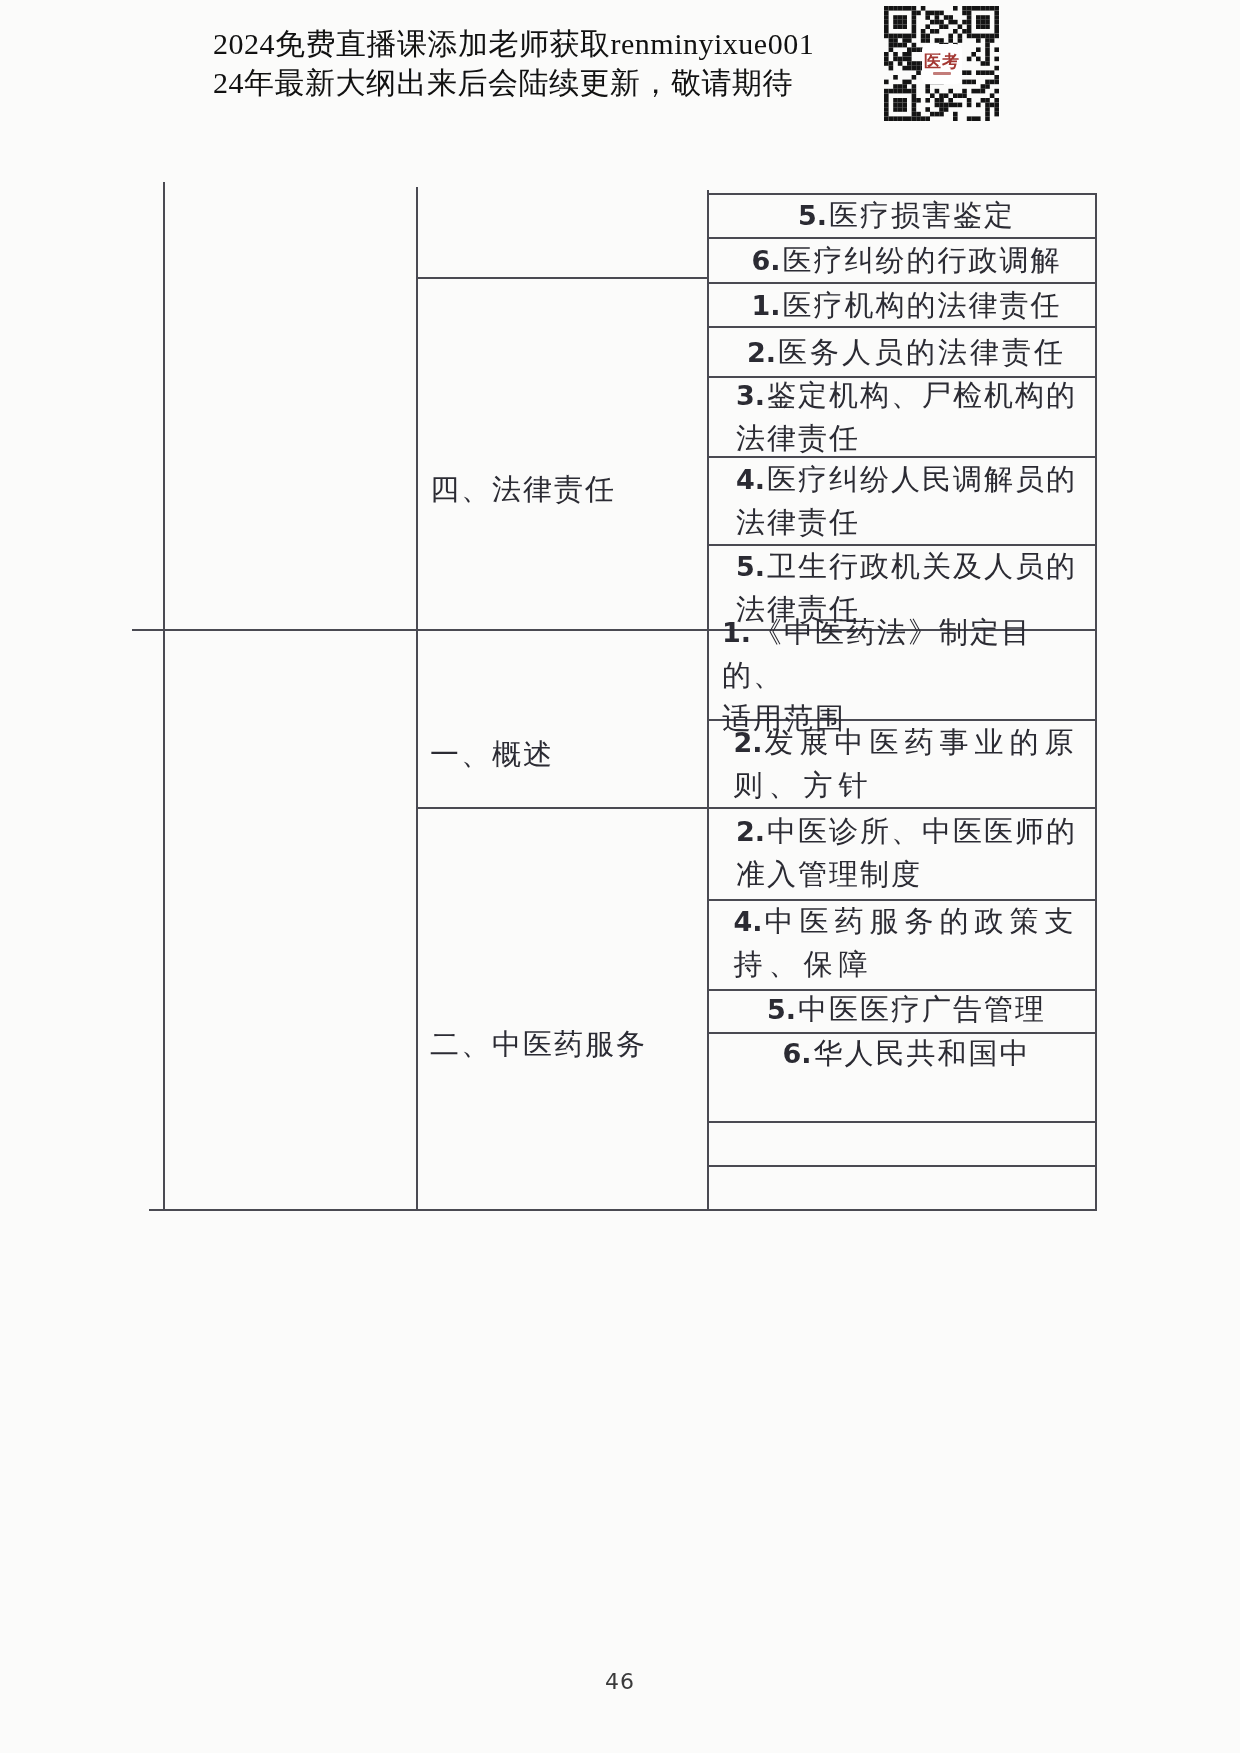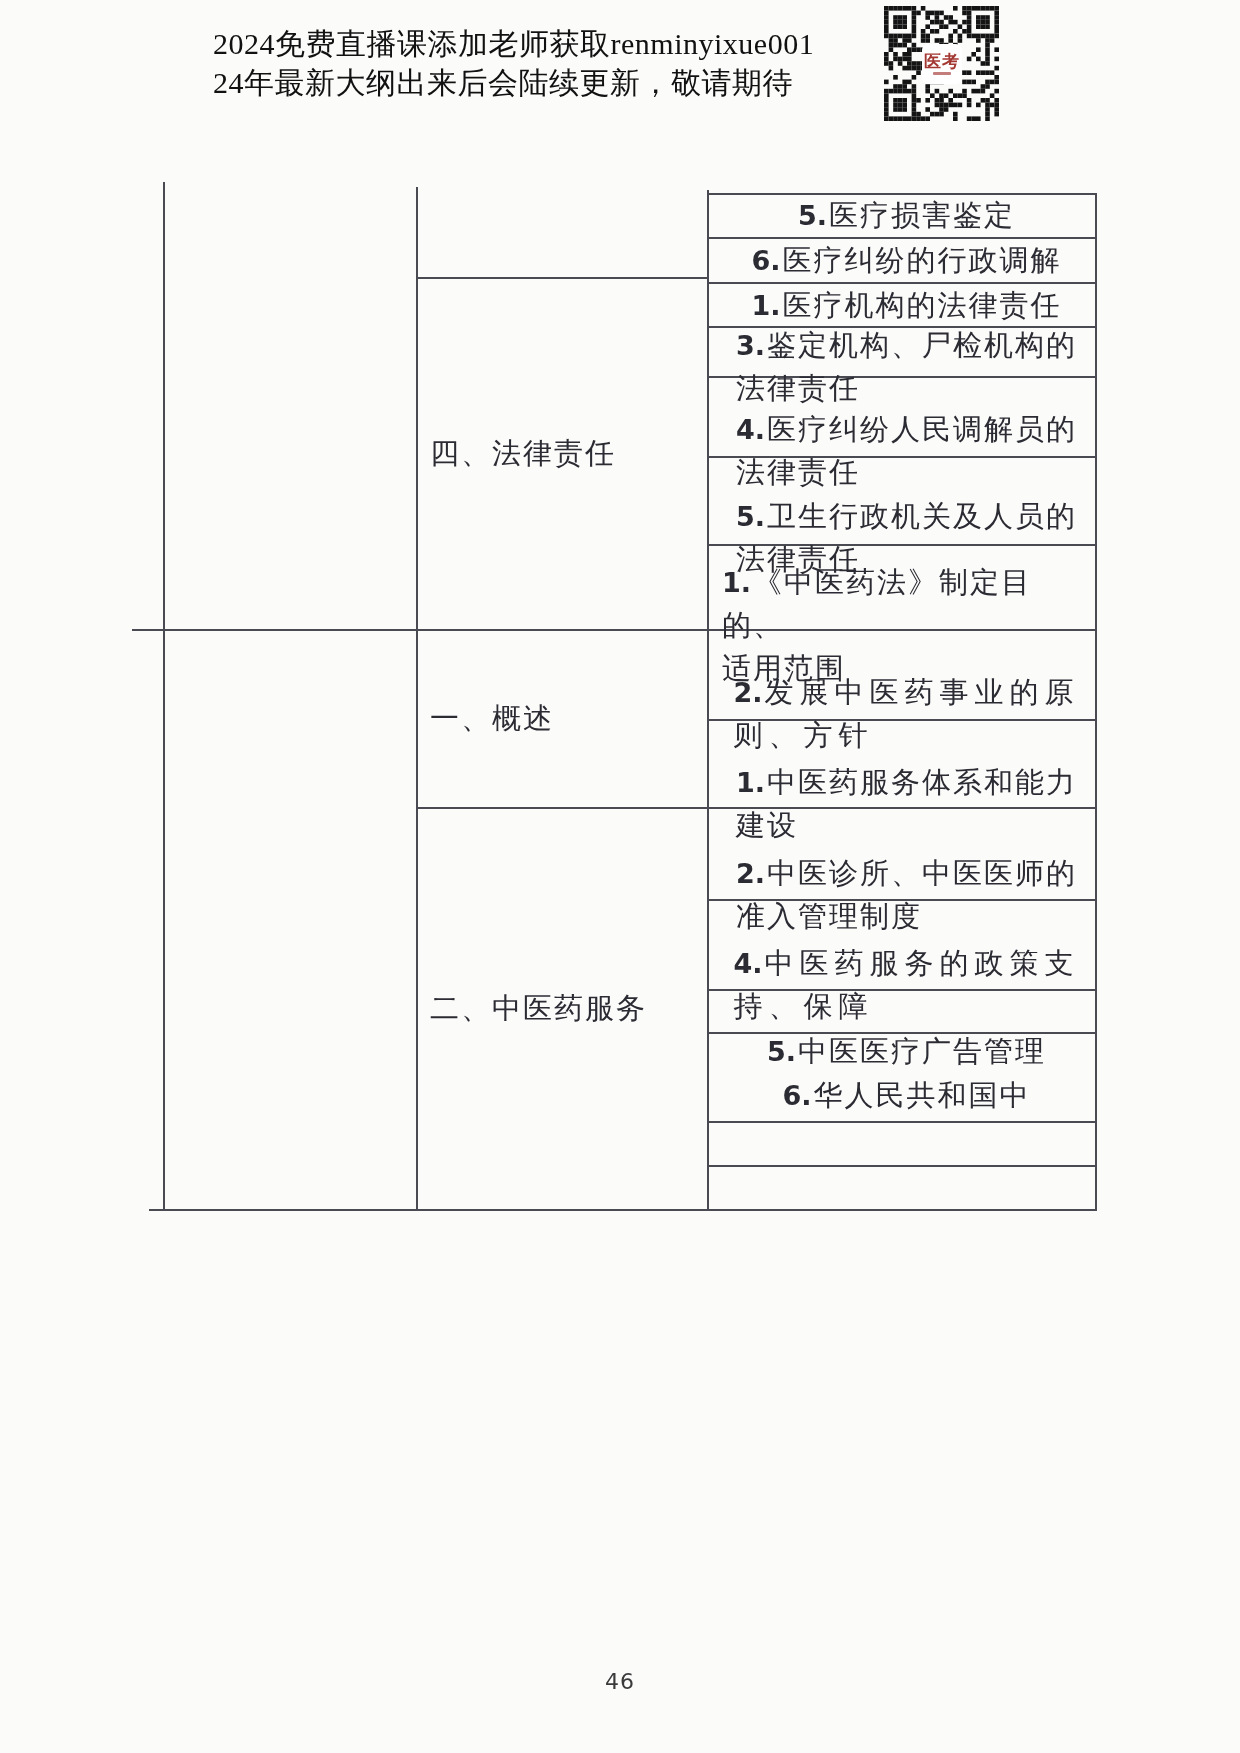--- a/index.html
+++ b/index.html
@@ -23,21 +23,21 @@
   .tbl{position:absolute;left:163px;top:190px;width:934px;height:1020px;font-size:29px;}
   .v,.h{position:absolute;background:#4a4a52;}
   .v{width:2px;}
   .h{height:2px;}
 
   .cell{position:absolute;display:flex;align-items:center;}
   .pre{white-space:pre-line;}
 
   .unit-cell{left:2px;top:440px;width:251px;height:580px;padding:30px 0 0 13px;box-sizing:border-box;
              font-size:30px;line-height:50px;letter-spacing:2px;}
-  .sec-cell{left:255px;width:289px;padding-left:12px;box-sizing:border-box;letter-spacing:2px;}
+  .sec-cell{left:255px;width:289px;padding-left:12px;box-sizing:border-box;letter-spacing:2px;margin-top:36px;}
   #sec-a{top:88px;height:352px;}
   #sec-b{top:440px;height:178px;}
   #sec-c{top:618px;height:402px;}
 
   .col3{position:absolute;left:546px;top:3px;width:386px;}
   .row{display:flex;align-items:center;box-sizing:border-box;padding-left:13px;padding-right:4px;justify-content:center;}
   .rw{line-height:43px;letter-spacing:2px;}
   .num{font-family:"DejaVu Sans","Liberation Sans",sans-serif;font-weight:bold;font-size:27px;
        letter-spacing:0;margin-right:2px;}
   .lsA .rw{letter-spacing:3px;}
@@ -402,44 +402,43 @@
     <div class="col3">
       <div class="row" style="height:45px">
           <div class="rw"><span class="num">5.</span><span class="pre">医疗损害鉴定</span></div>
         </div>
       <div class="row" style="height:45px">
           <div class="rw"><span class="num">6.</span><span class="pre">医疗纠纷的行政调解</span></div>
         </div>
       <div class="row" style="height:44px">
           <div class="rw"><span class="num">1.</span><span class="pre">医疗机构的法律责任</span></div>
         </div>
+      <div class="row lsA" style="height:50px">
+          <div class="rw"><span class="num">2.</span><span class="pre">医务人员的法律责任</span></div>
+        </div>
       <div class="row" style="height:80px">
           <div class="rw"><span class="num">3.</span><span class="pre">鉴定机构、尸检机构的
 法律责任</span></div>
         </div>
       <div class="row" style="height:88px">
           <div class="rw"><span class="num">4.</span><span class="pre">医疗纠纷人民调解员的
 法律责任</span></div>
         </div>
       <div class="row" style="height:85px">
           <div class="rw"><span class="num">5.</span><span class="pre">卫生行政机关及人员的
 法律责任</span></div>
         </div>
       <div class="row" style="height:90px">
           <div class="rw"><span class="num">1.</span><span class="pre">《中医药法》制定目的、
 适用范围</span></div>
         </div>
       <div class="row lsB" style="height:88px">
           <div class="rw"><span class="num">2.</span><span class="pre">发展中医药事业的原
 则、方针</span></div>
         </div>
-      <div class="row" style="height:92px">
-          <div class="rw"><span class="num">1.</span><span class="pre">中医药服务体系和能力
-建设</span></div>
-        </div>
       <div class="row" style="height:90px">
           <div class="rw"><span class="num">2.</span><span class="pre">中医诊所、中医医师的
 准入管理制度</span></div>
         </div>
       <div class="row lsB" style="height:89px">
           <div class="rw"><span class="num">4.</span><span class="pre">中医药服务的政策支
 持、保障</span></div>
         </div>
       <div class="row" style="height:44px">
           <div class="rw"><span class="num">5.</span><span class="pre">中医医疗广告管理</span></div>

